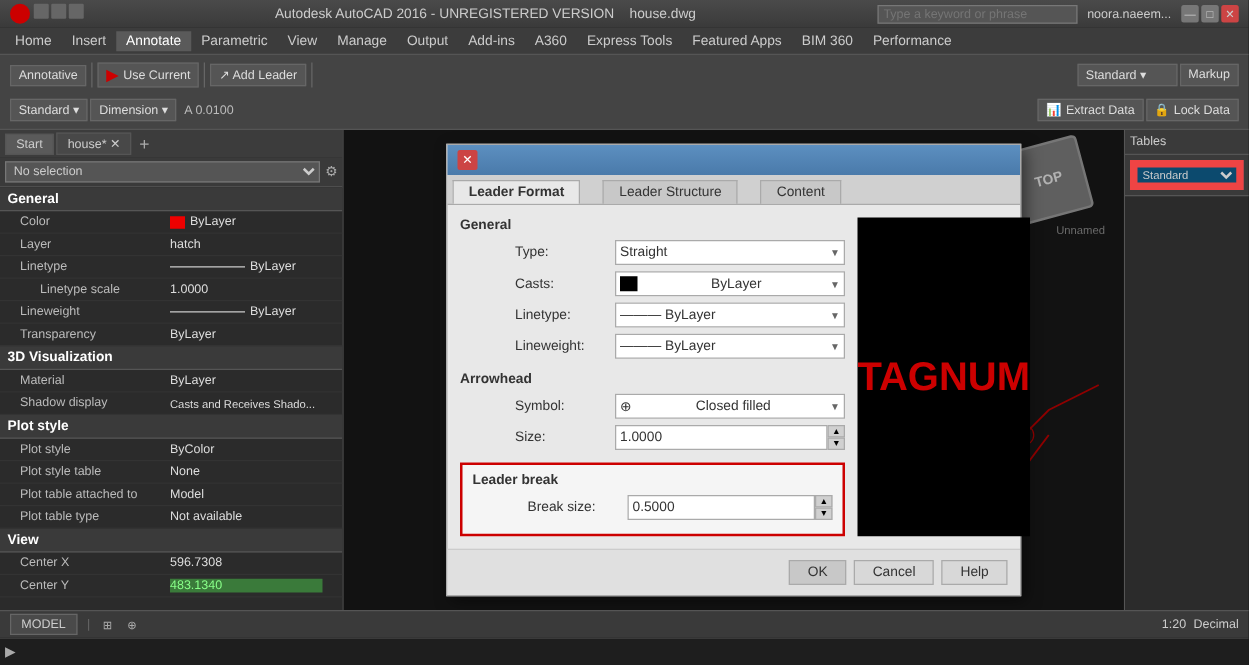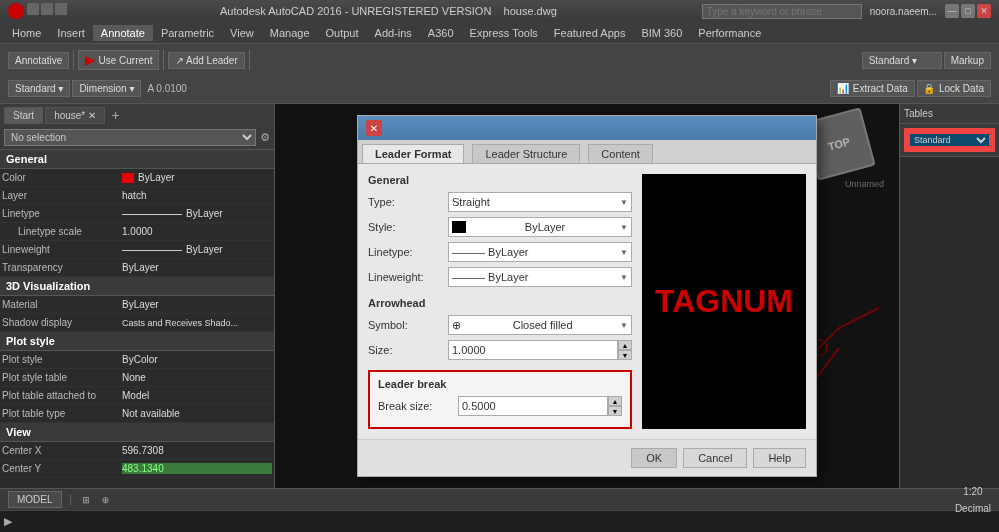--- a/index.html
+++ b/index.html
@@ -27,21 +27,21 @@
 
     
     .left-panel { width: 275px; background: #2b2b2b; border-right: 1px solid #555; overflow: hidden; display: flex; flex-direction: column; }
     .tab-bar-left { height: 22px; background: #3c3c3c; display: flex; align-items: center; padding: 0 4px; }
     .tab-item { padding: 2px 8px; font-size: 10px; color: #ccc; border: 1px solid #555; background: #484848; margin-right: 2px; cursor: pointer; }
     .tab-item.active { background: #5a5a5a; }
     .selection-bar { height: 24px; background: #3a3a3a; display: flex; align-items: center; padding: 0 4px; border-bottom: 1px solid #555; }
     .selection-dropdown { background: #555; border: 1px solid #777; color: #ccc; font-size: 10px; flex: 1; padding: 1px 2px; }
     .properties-content { flex: 1; overflow-y: auto; background: #2b2b2b; }
     .prop-group-header { background: #3a3a3a; padding: 3px 6px; font-weight: bold; color: #fff; font-size: 11px; border-bottom: 1px solid #555; cursor: pointer; }
-    .prop-row { display: flex; padding: 2px 2px; border-bottom: 1px solid #333; align-items: center; min-height: 18px; }
+    .prop-row { display: flex; padding: 2px 16px; border-bottom: 1px solid #333; align-items: center; min-height: 18px; }
     .prop-label { width: 120px; color: #bbb; font-size: 10px; flex-shrink: 0; }
     .prop-value { color: #ddd; font-size: 10px; flex: 1; }
     .prop-color-swatch { width: 12px; height: 10px; background: #e00; display: inline-block; margin-right: 4px; vertical-align: middle; }
 
     
     .center-area { flex: 1; background: #1a1a1a; position: relative; overflow: hidden; }
 
     
     .right-panel { width: 100px; background: #2b2b2b; border-left: 1px solid #555; }
 
@@ -52,30 +52,30 @@
     .command-bar { height: 22px; background: #1e1e1e; display: flex; align-items: center; padding: 0 4px; border-top: 1px solid #444; }
     .command-input { background: #1e1e1e; border: none; color: #ccc; font-size: 11px; flex: 1; outline: none; }
 
     
     .modal-overlay { position: absolute; top: 0; left: 0; right: 0; bottom: 0; background: rgba(0,0,0,0.3); display: flex; align-items: center; justify-content: center; z-index: 100; }
     .modal { background: #e8e8e8; border: 1px solid #aaa; box-shadow: 4px 4px 12px rgba(0,0,0,0.5); width: 460px; }
     .modal-title-bar { background: linear-gradient(to bottom, #5c8fc0, #4a7aaa); padding: 4px 8px; display: flex; align-items: center; justify-content: space-between; }
     .modal-title-text { color: #fff; font-size: 11px; font-weight: bold; }
     .modal-close-btn { width: 16px; height: 16px; background: #c44; color: #fff; border: none; font-size: 10px; cursor: pointer; display: flex; align-items: center; justify-content: center; border-radius: 2px; }
     .modal-tabs { display: flex; background: #d0d0d0; border-bottom: 1px solid #aaa; padding: 4px 4px 0; }
-    .modal-tab { padding: 3px 12px; background: #c8c8c8; border: 1px solid #aaa; border-bottom: none; font-size: 11px; cursor: pointer; margin-right: 8px; color: #333; }
+    .modal-tab { padding: 3px 12px; background: #c8c8c8; border: 1px solid #aaa; border-bottom: none; font-size: 11px; cursor: pointer; margin-right: 18px; color: #333; }
     .modal-tab.active { background: #e8e8e8; font-weight: bold; }
     .modal-body { padding: 10px; display: flex; gap: 10px; }
     .modal-left { flex: 1; }
     .modal-right { width: 165px; background: #000; display: flex; align-items: center; justify-content: center; }
     .tagnum-text { color: #cc0000; font-size: 32px; font-weight: bold; font-family: Arial, sans-serif; }
     .modal-section { margin-bottom: 10px; }
     .modal-section-title { font-weight: bold; font-size: 11px; color: #333; margin-bottom: 6px; }
     .form-row { display: flex; align-items: center; margin-bottom: 5px; }
-    .form-label { width: 80px; font-size: 11px; color: #333; }
+    .form-label { width: 80px; font-size: 11px; color: #333; margin-left: 44px; }
     .form-control-dropdown { flex: 1; height: 20px; border: 1px solid #aaa; background: #fff; font-size: 11px; padding: 1px 3px; color: #333; display: flex; align-items: center; justify-content: space-between; cursor: pointer; }
     .dropdown-arrow { font-size: 8px; color: #666; }
     .spinner-control { display: flex; align-items: center; flex: 1; }
     .spinner-input { flex: 1; height: 20px; border: 1px solid #aaa; background: #fff; font-size: 11px; padding: 1px 3px; color: #333; text-align: left; }
     .spinner-btns { display: flex; flex-direction: column; }
     .spinner-btn { width: 14px; height: 10px; background: #d0d0d0; border: 1px solid #aaa; font-size: 7px; cursor: pointer; display: flex; align-items: center; justify-content: center; line-height: 1; }
 
     
     .leader-break-section { border: 2px solid #cc0000; padding: 6px 8px; background: #f5f5f5; margin-top: 4px; }
 
@@ -283,21 +283,21 @@
               <div class="modal-section">
                 <div class="modal-section-title">General</div>
                 <div class="form-row">
                   <span class="form-label">Type:</span>
                   <div class="form-control-dropdown">
                     <span>Straight</span>
                     <span class="dropdown-arrow">▼</span>
                   </div>
                 </div>
                 <div class="form-row">
-                  <span class="form-label">Style:</span>
+                  <span class="form-label">Casts:</span>
                   <div class="form-control-dropdown">
                     <span style="display:inline-block;width:14px;height:12px;background:#000;margin-right:4px;vertical-align:middle;"></span>
                     <span>ByLayer</span>
                     <span class="dropdown-arrow">▼</span>
                   </div>
                 </div>
                 <div class="form-row">
                   <span class="form-label">Linetype:</span>
                   <div class="form-control-dropdown">
                     <span>——— ByLayer</span>
@@ -372,21 +372,21 @@
       </select>
     </div>
   </div>
 </div>
 
 <div class="status-bar">
   <span style="padding: 2px 8px; background: #4a4a4a; border: 1px solid #666; margin-right: 4px; cursor: pointer;">MODEL</span>
   <span style="margin: 0 4px; color: #666;">|</span>
   <span style="padding: 2px 6px; font-size: 9px; cursor: pointer; color: #aaa;">⊞</span>
   <span style="padding: 2px 6px; font-size: 9px; cursor: pointer; color: #aaa;">⊕</span>
-  <div style="margin-left:auto; display:flex; align-items:center; gap:6px;flex-direction:column;">
+  <div style="margin-left:auto; display:flex; align-items:center; gap:6px;">
     <span style="font-size:10px; color:#ccc;">1:20</span>
     <span style="font-size:10px; color:#ccc;">Decimal</span>
   </div>
 </div>
 
 <div class="command-bar">
   <span style="color:#aaa; margin-right:4px;">▶</span>
 </div>
 
 </body></html>

